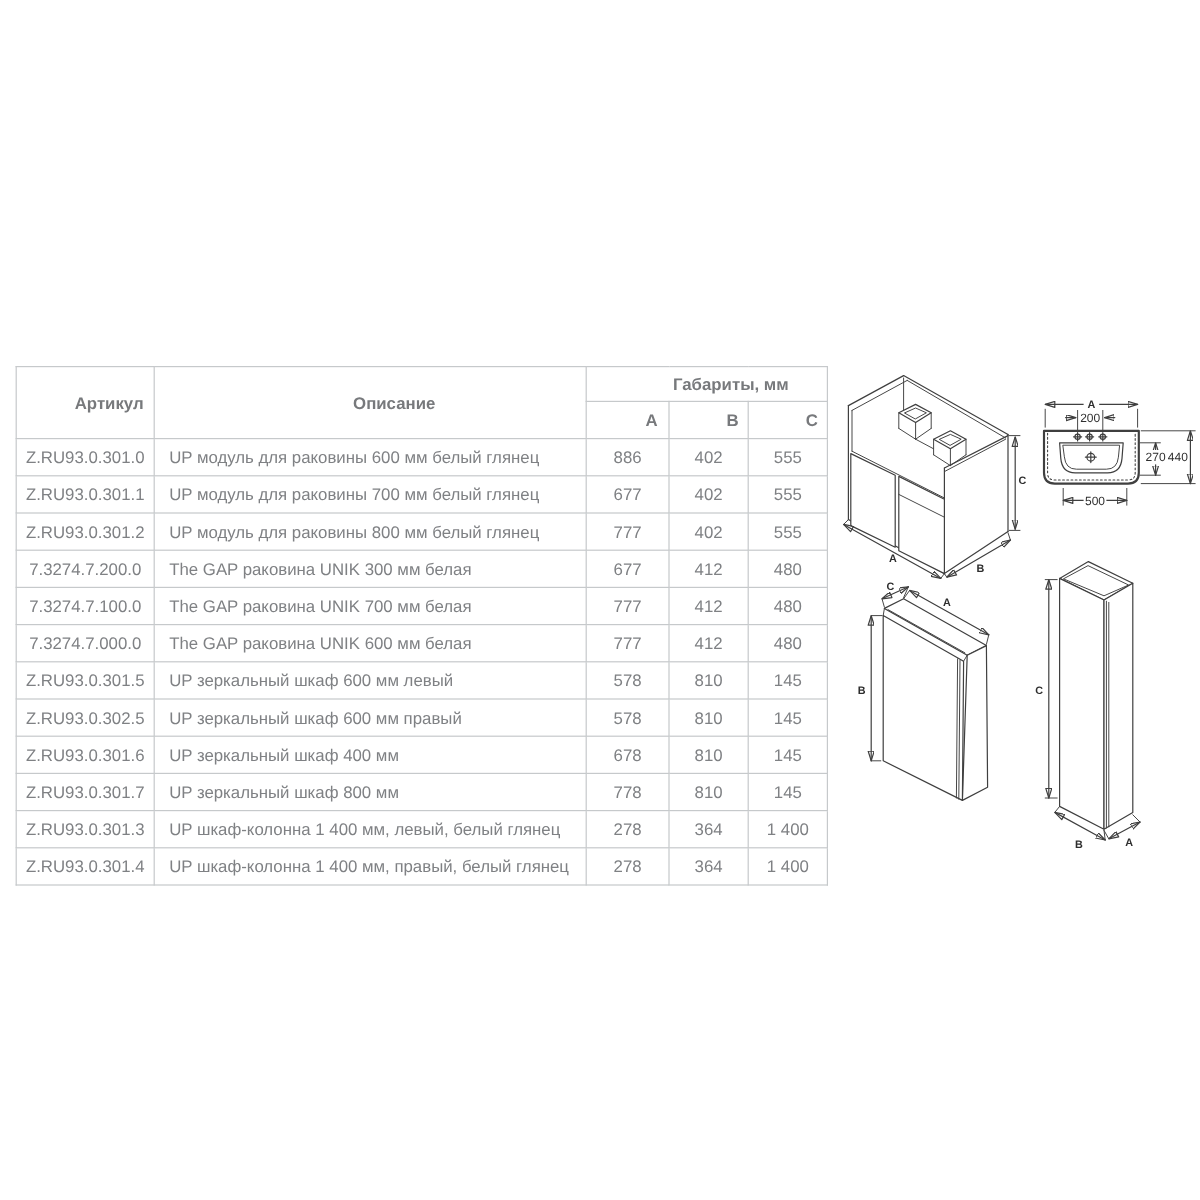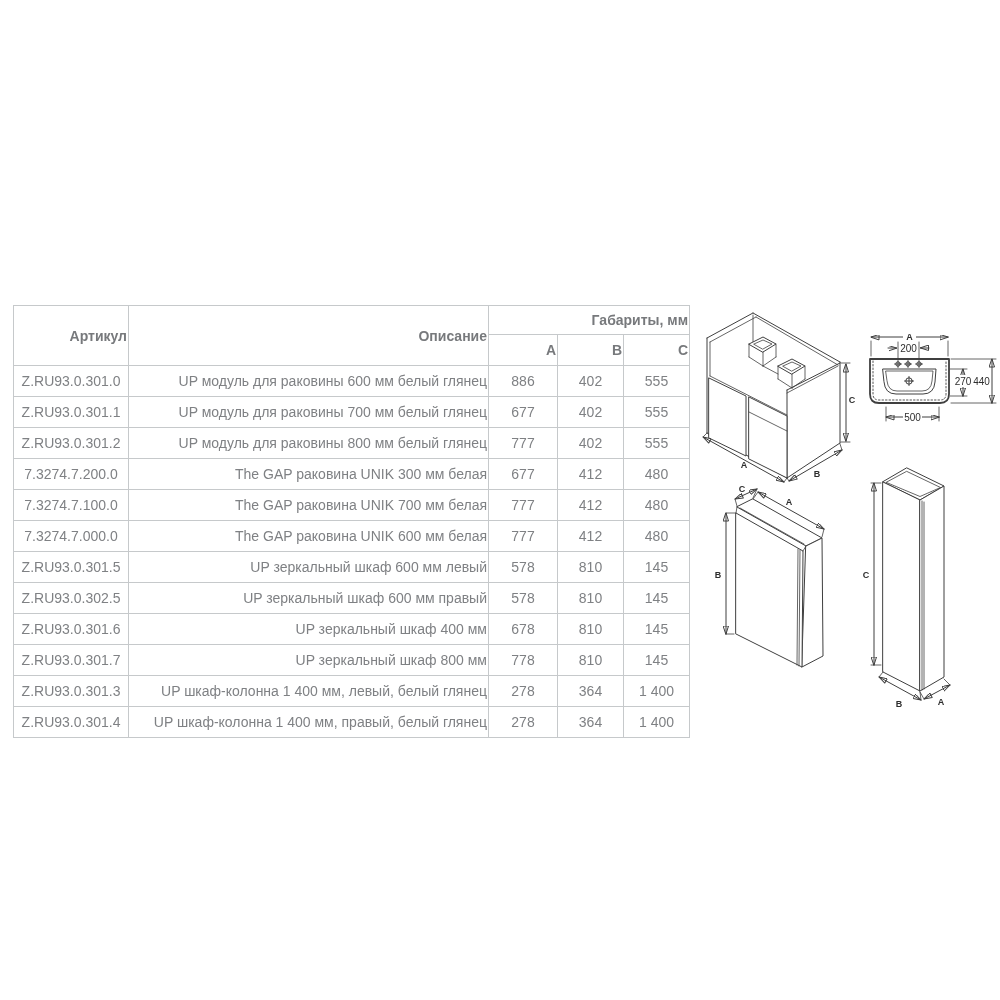--- a/index.html
+++ b/index.html
@@ -2,25 +2,25 @@
 <html><head>
 <meta charset="utf-8">
 <style>
   html,body{margin:0;padding:0;background:#fff;}
   .canvas{position:relative;width:1000px;height:1000px;background:#fff;overflow:hidden;
           font-family:"Liberation Sans",sans-serif;}
   
   table.spec{position:absolute;left:13px;top:305px;width:676px;border-collapse:collapse;
              table-layout:fixed;font-size:14px;color:#7f8184;}
   table.spec th,table.spec td{border:1px solid #c6c9cb;overflow:hidden;white-space:nowrap;}
-  table.spec th{font-weight:bold;text-align:right;color:#77797c;padding-left:41px;}
+  table.spec th{font-weight:bold;text-align:center;color:#77797c;padding-left:41px;}
   table.spec tr.h1 th{height:26px;}
   table.spec tr.h2 th{height:28px;}
   table.spec tbody td{height:28px;text-align:center;margin-top:24px;}
-  table.spec tbody td.col-description{text-align:right;padding-left:12px;}
+  table.spec tbody td.col-description{text-align:left;padding-left:12px;}
   
   .drw{position:absolute;}
   .drw line,.drw path,.drw polygon,.drw polyline,.drw circle{stroke:#3f3f3f;stroke-width:1;fill:none;
        stroke-linecap:round;stroke-linejoin:round;}
   .drw polygon.face{fill:#ffffff;}
   .drw .thick{stroke-width:1.8;}
   .drw .thin{stroke-width:0.8;}
   .drw .dash{stroke-dasharray:1.5 2;stroke-width:0.9;}
   .drw text{fill:#2e2e2e;stroke:none;font-family:"Liberation Sans",sans-serif;}
   .drw text.abc{font-size:9px;font-weight:bold;}

